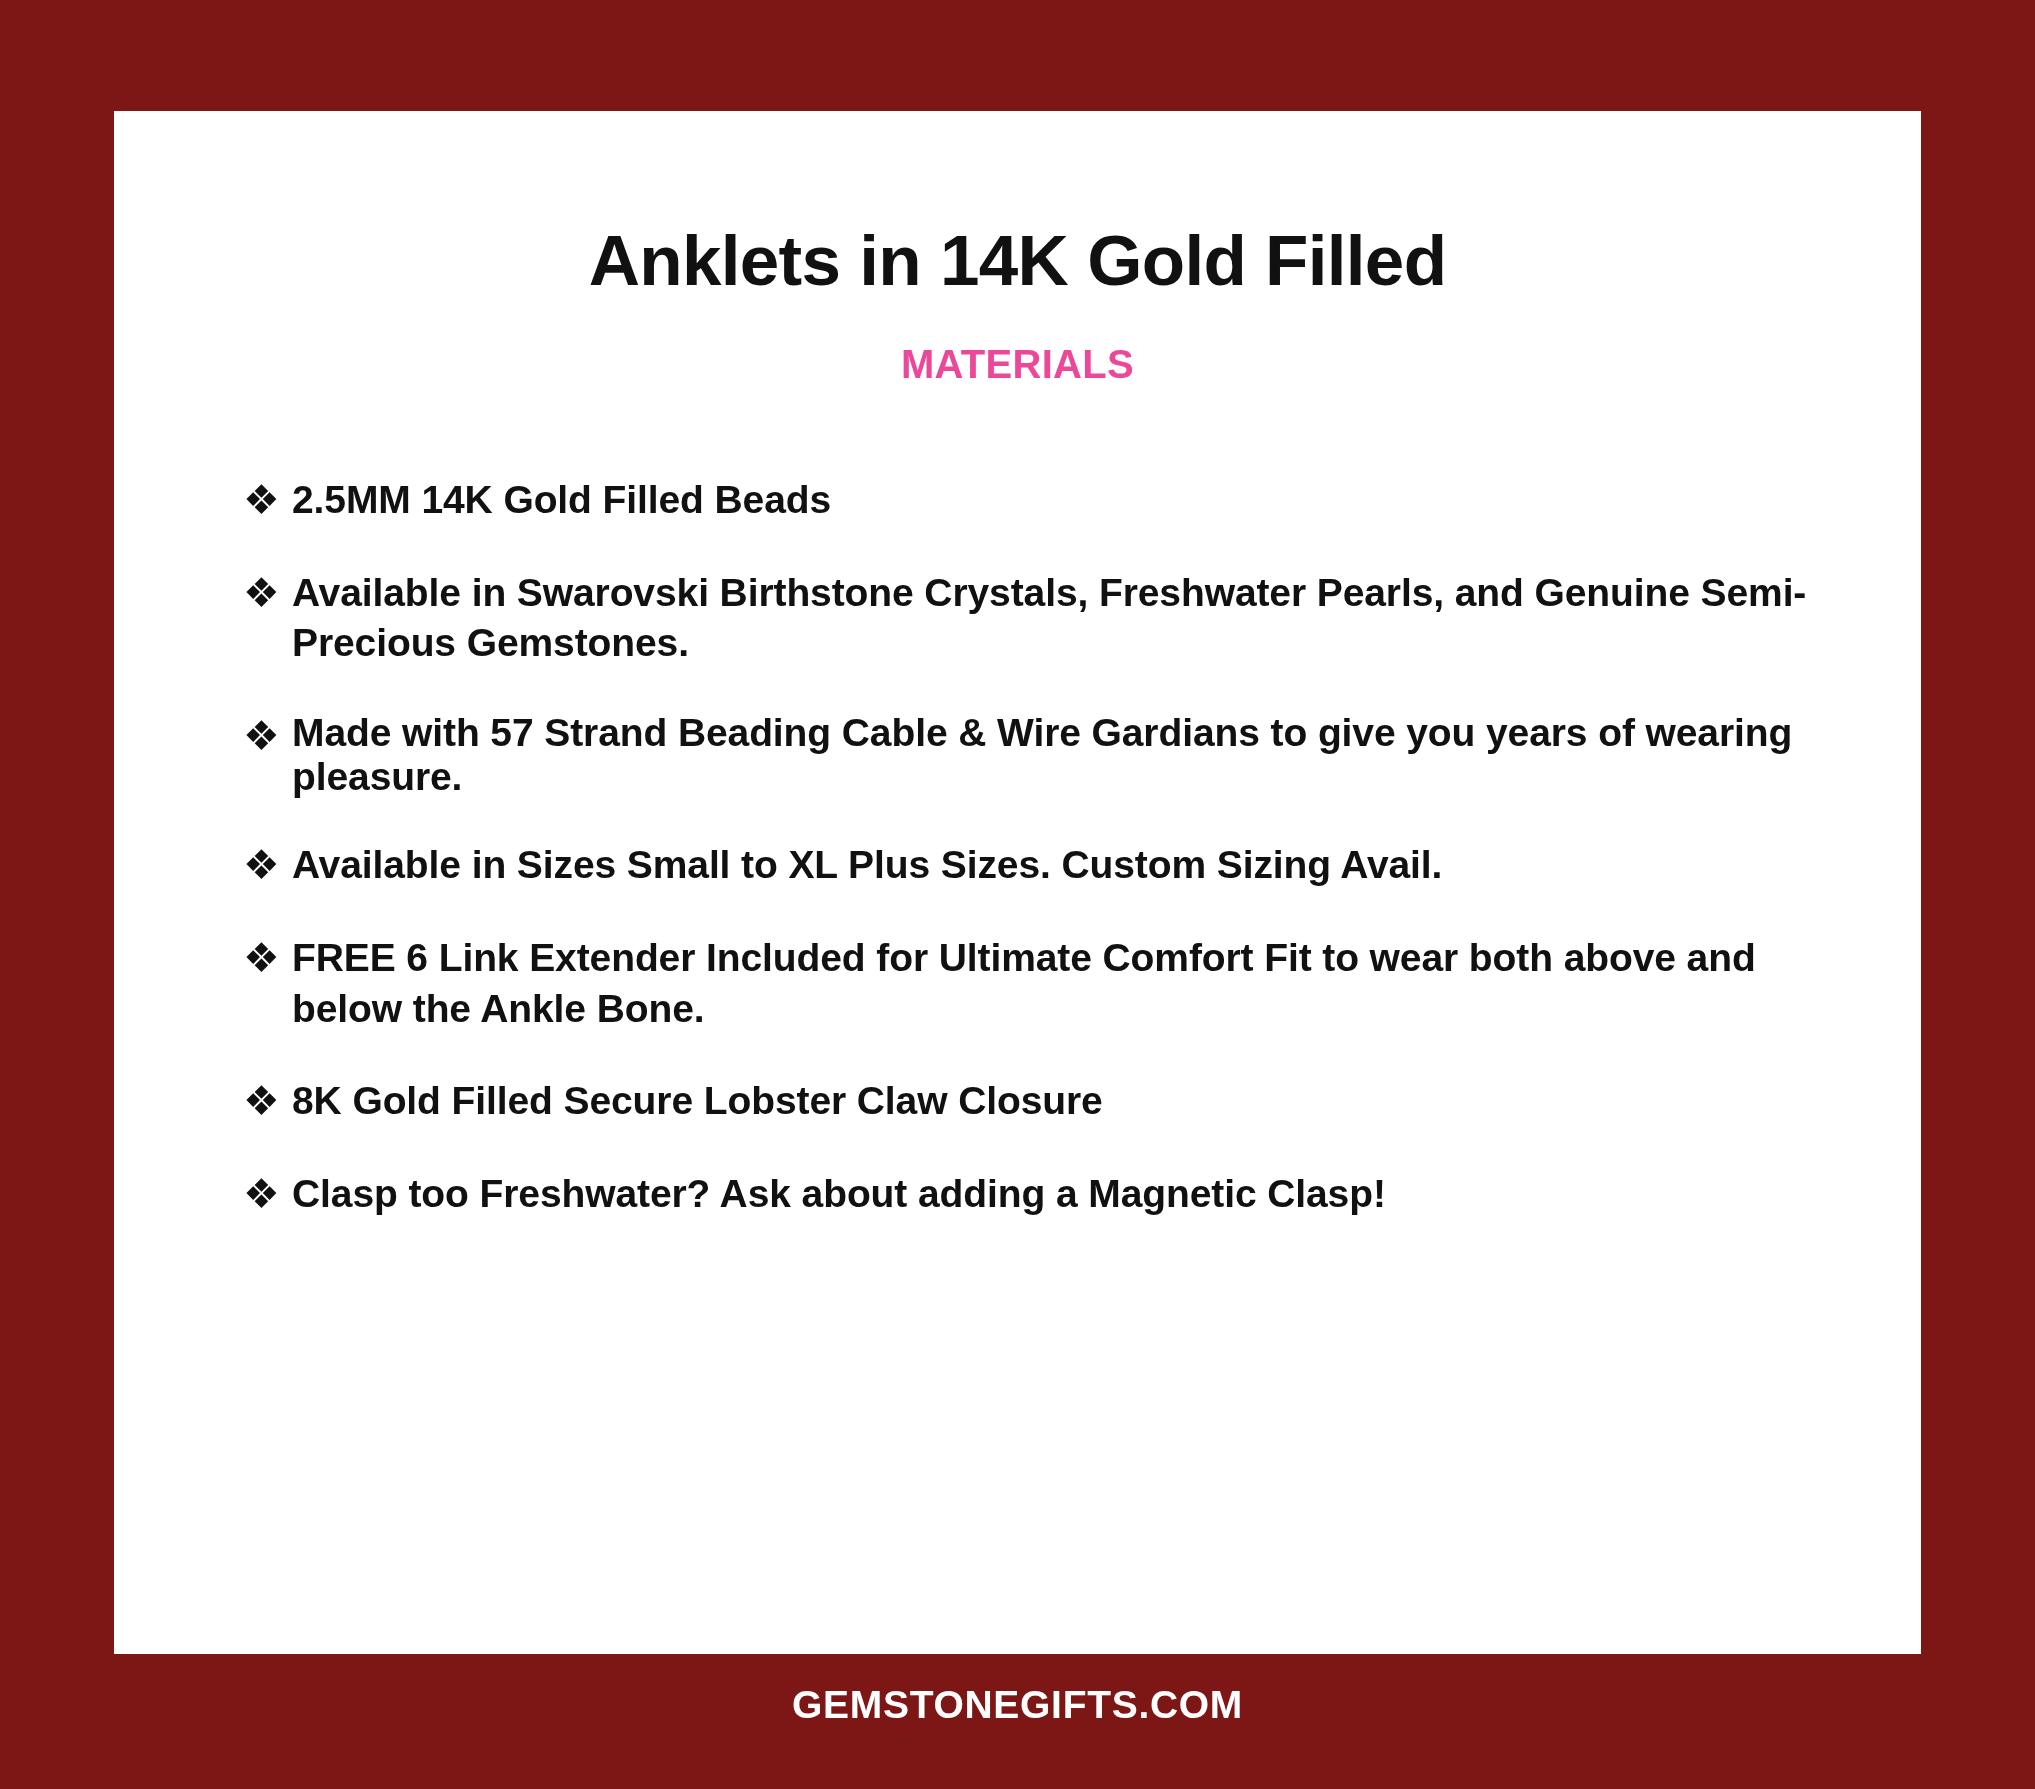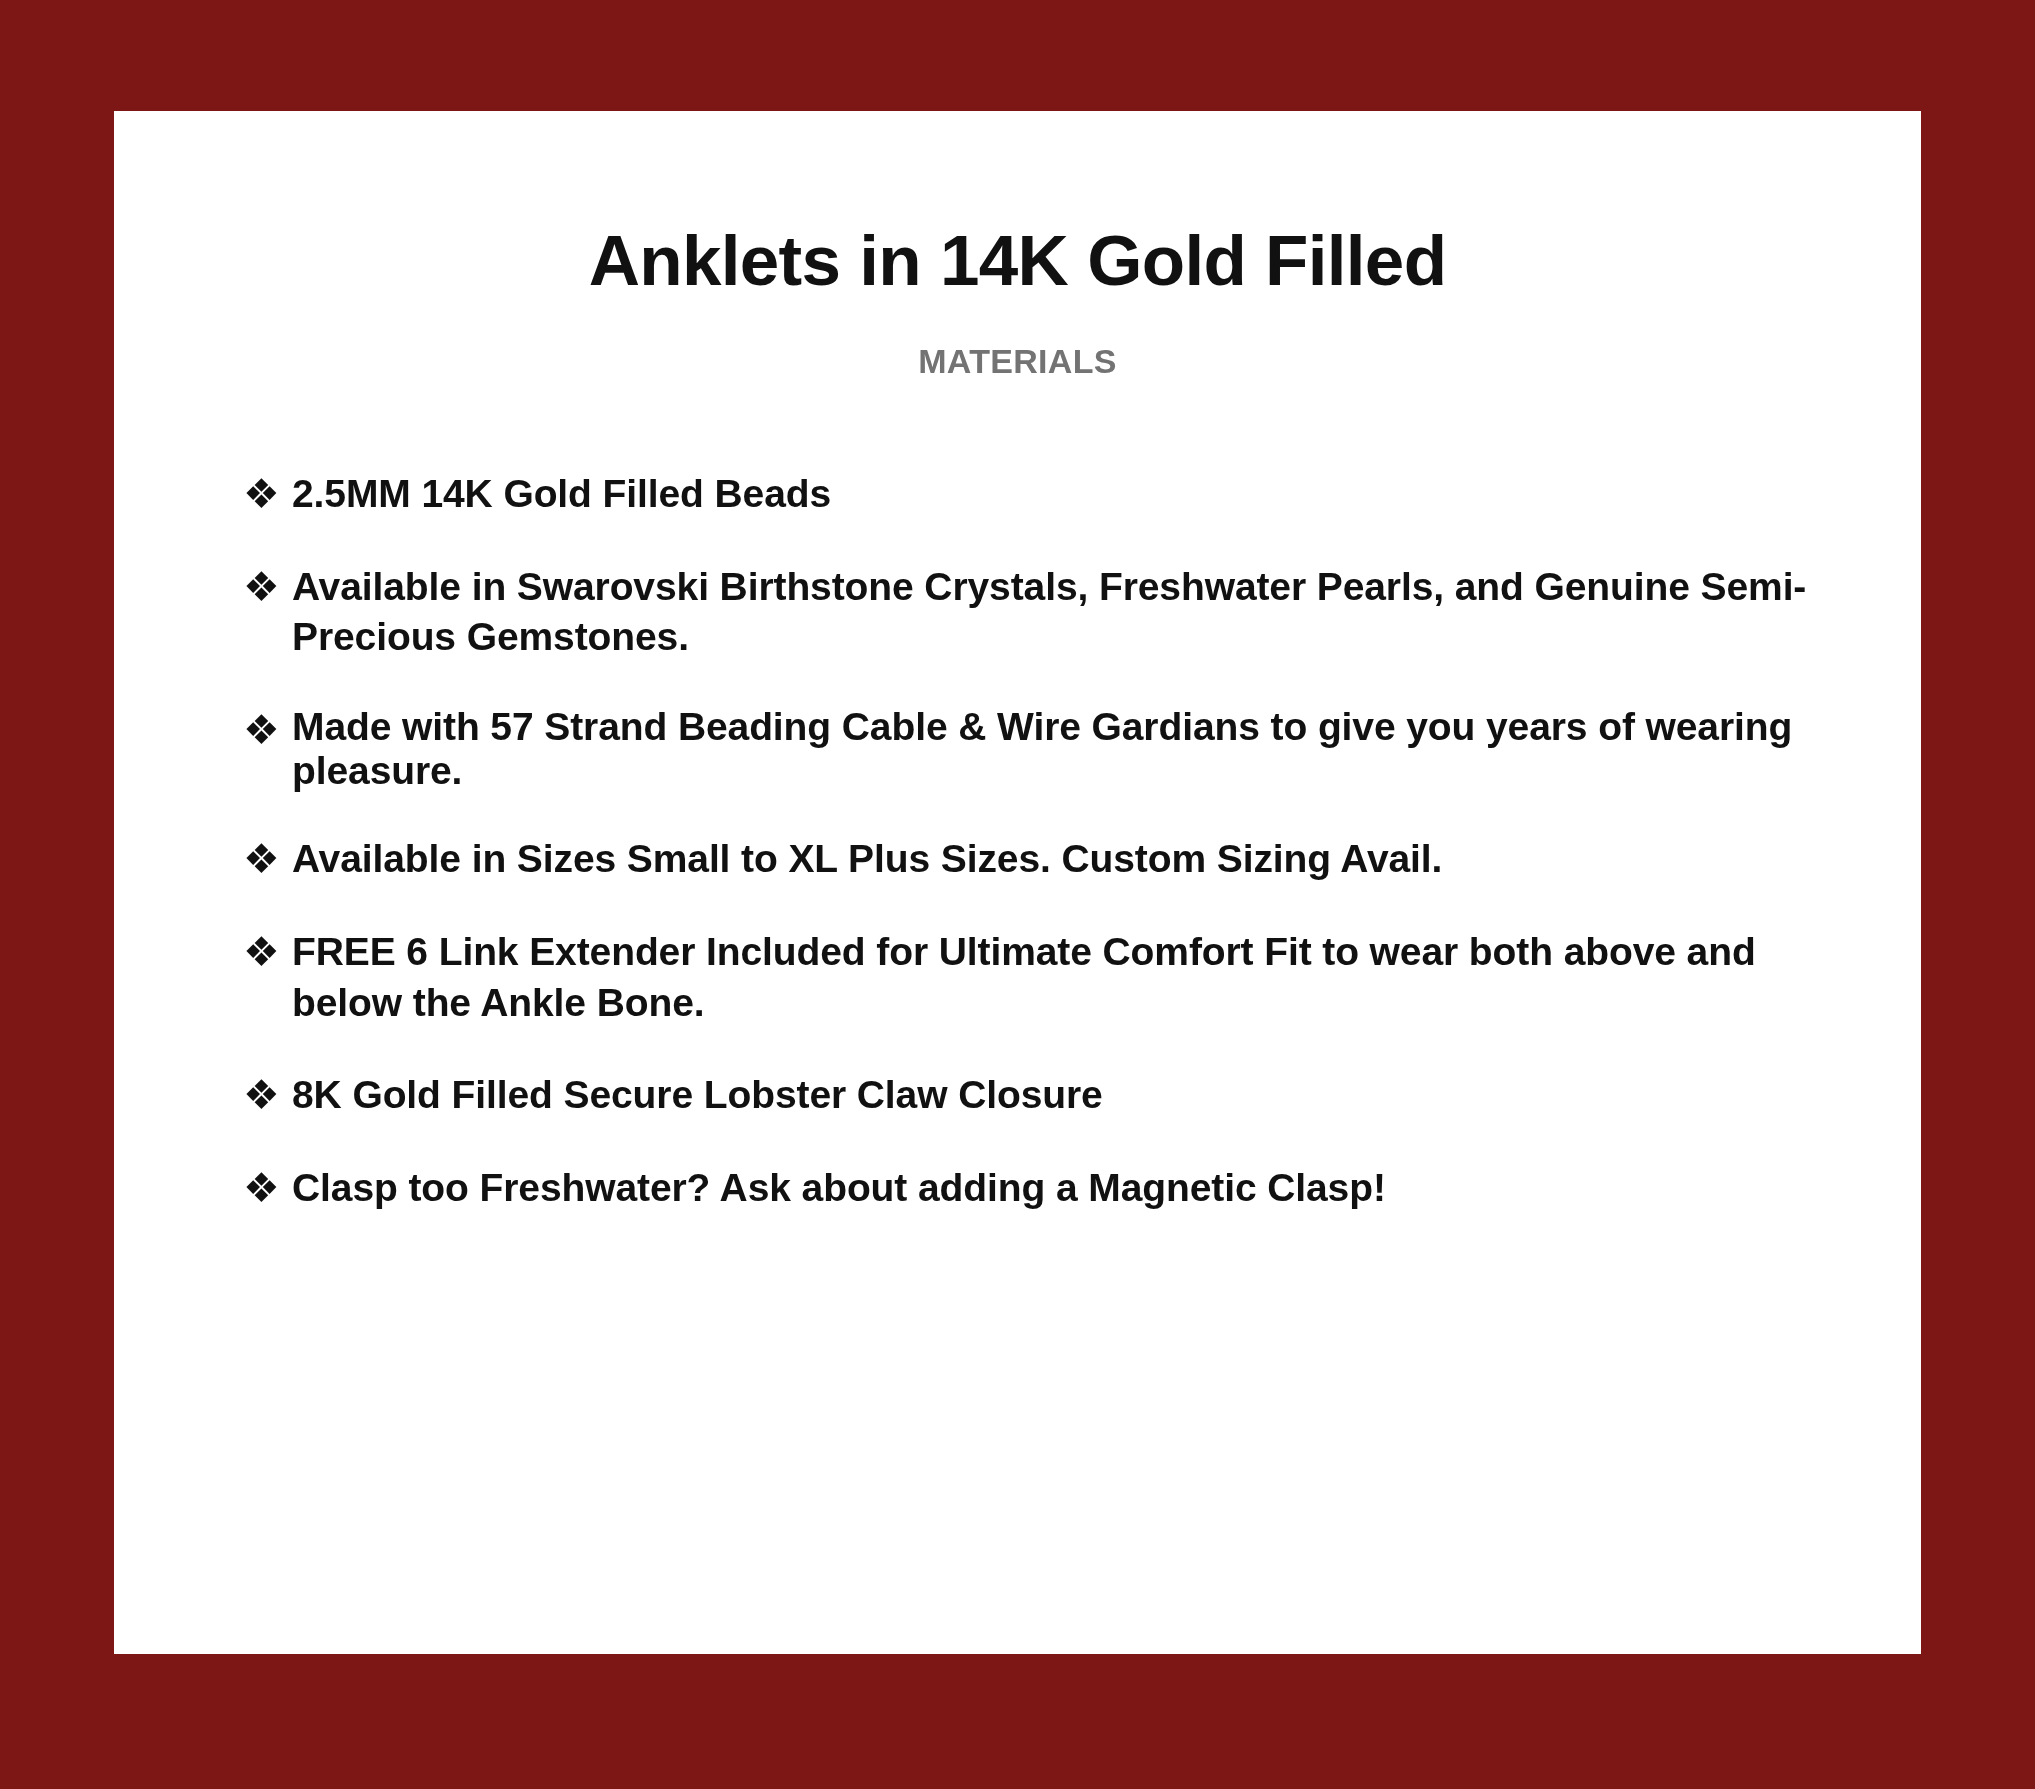--- a/index.html
+++ b/index.html
@@ -37,23 +37,23 @@
     text-align: center;
     font-size: 71px;
     font-weight: bold;
     color: #111111;
     letter-spacing: -0.7px;
     margin: 68px 0 0 0;
     font-family: "Liberation Sans", sans-serif;
   }
   .subtitle {
     text-align: center;
-    font-size: 34px;
+    font-size: 40px;
     font-weight: bold;
-    color: #737373;
+    color: #ec4899;
     margin: 41px 0 0 0;
     letter-spacing: 0.3px;
   }
   .bullet-list {
     margin: 88px 0 0 0;
     padding: 0;
     list-style: none;
   }
   .bullet-item {
     display: flex;
@@ -138,15 +138,16 @@
       </li>
 
       <li class="bullet-item">
         <span class="bullet-icon">❖</span>
         <span class="bullet-text"><span>Clasp too Freshwater? Ask about adding a </span><span class="strong">Magnetic Clasp!</span></span>
       </li>
 
     </ul>
   </div>
 
+  <div class="footer">GEMSTONEGIFTS.COM</div>
 
 </div>
 
 
 </body></html>

